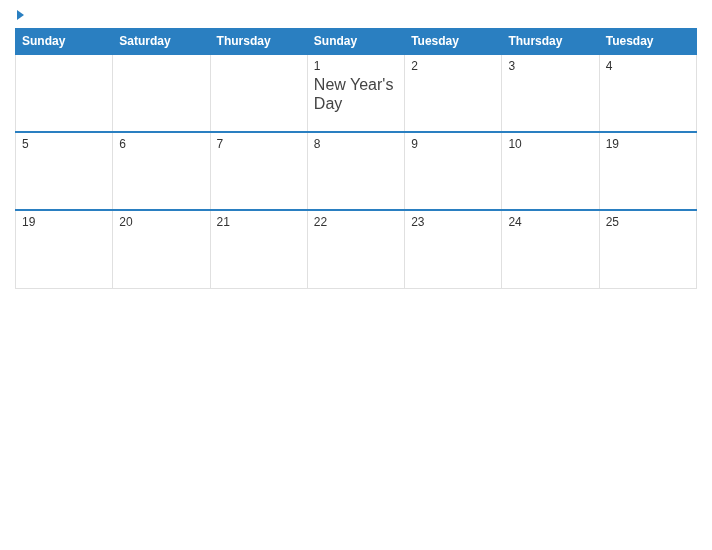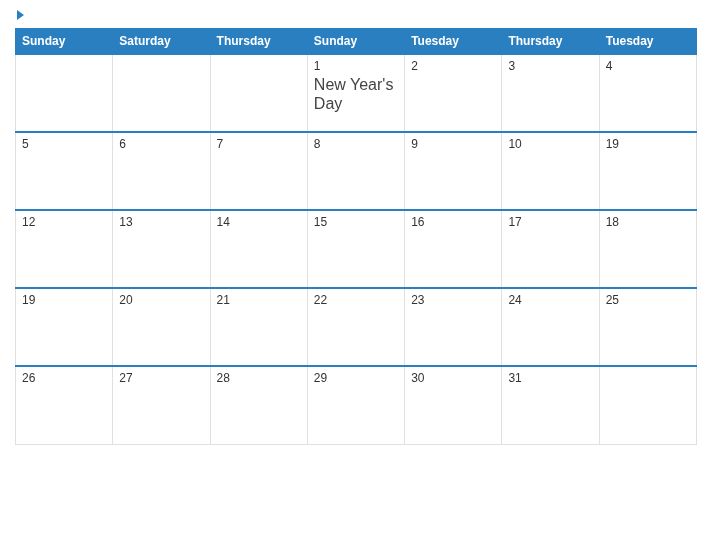--- a/index.html
+++ b/index.html
@@ -171,80 +171,36 @@
           </td>
           <td>
             <div class="day-number">10</div>
           </td>
           <td>
             <div class="day-number">19</div>
           </td>
         </tr>
         <tr class="week-row">
           <td>
-            <div class="day-number">12</div>
-          </td>
-          <td>
-            <div class="day-number">13</div>
-          </td>
-          <td>
-            <div class="day-number">14</div>
-          </td>
-          <td>
-            <div class="day-number">15</div>
-          </td>
-          <td>
-            <div class="day-number">16</div>
-          </td>
-          <td>
-            <div class="day-number">17</div>
-          </td>
-          <td>
-            <div class="day-number">18</div>
-          </td>
-        </tr>
-        <tr class="week-row">
-          <td>
             <div class="day-number">19</div>
           </td>
           <td>
             <div class="day-number">20</div>
           </td>
           <td>
             <div class="day-number">21</div>
           </td>
           <td>
             <div class="day-number">22</div>
           </td>
           <td>
             <div class="day-number">23</div>
           </td>
           <td>
             <div class="day-number">24</div>
           </td>
           <td>
             <div class="day-number">25</div>
           </td>
-        </tr>
-        <tr class="week-row">
-          <td>
-            <div class="day-number">26</div>
-          </td>
-          <td>
-            <div class="day-number">27</div>
-          </td>
-          <td>
-            <div class="day-number">28</div>
-          </td>
-          <td>
-            <div class="day-number">29</div>
-          </td>
-          <td>
-            <div class="day-number">30</div>
-          </td>
-          <td>
-            <div class="day-number">31</div>
-          </td>
-          <td class="empty-cell"></td>
         </tr>
       </tbody>
   </table>
 </div>
 
 </body></html>

